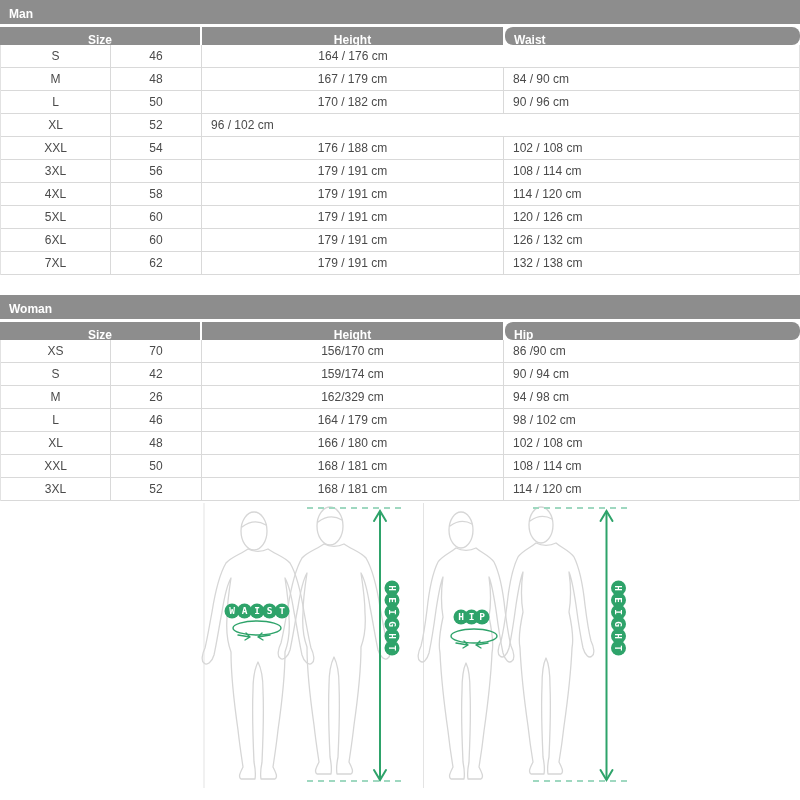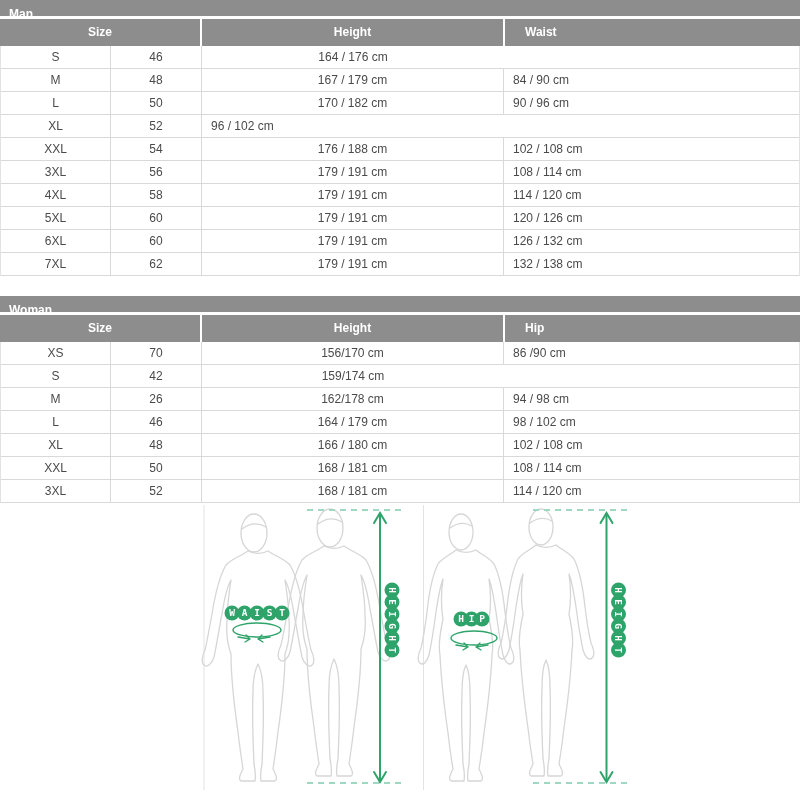--- a/index.html
+++ b/index.html
@@ -1,21 +1,21 @@
 <!DOCTYPE html>
 <html><head>
 <meta charset="utf-8">
 <style>
   html,body{margin:0;padding:0;background:#fff;}
   .page{width:800px;height:800px;position:relative;font-family:"Liberation Sans",sans-serif;overflow:hidden;background:#fff;}
-  .section-bar{height:16px;line-height:28px;background:#8d8d8d;color:#fff;font-size:12px;font-weight:bold;padding-left:9px;box-sizing:border-box;}
+  .section-bar{height:24px;line-height:28px;background:#8d8d8d;color:#fff;font-size:12px;font-weight:bold;padding-left:9px;box-sizing:border-box;}
   .thead{display:grid;grid-template-columns:200px 301px 295px;column-gap:2px;margin-top:3px;}
-  .thead .hcell{background:#8d8d8d;color:#fff;font-size:12px;font-weight:bold;height:27px;line-height:27px;box-sizing:border-box;}
+  .thead .hcell{background:#8d8d8d;color:#fff;font-size:12px;font-weight:bold;height:18px;line-height:27px;box-sizing:border-box;}
   .hcell.h-size,.hcell.h-height{text-align:center;}
-  .hcell.h-girth{text-align:left;padding-left:20px;}
+  .hcell.h-girth{text-align:left;padding-left:9px;border-radius:8px;}
   .tbody{border-left:1px solid #e2e2e2;border-right:1px solid #e2e2e2;box-sizing:border-box;}
   .trow{display:grid;grid-template-columns:110px 91px 302px 1fr;border-bottom:1px solid #d9d9d9;height:23px;line-height:22px;box-sizing:border-box;}
   .cell{font-size:12px;color:#4a4a4a;box-sizing:border-box;border-right:1px solid #d9d9d9;overflow:hidden;white-space:nowrap;}
   .cell:last-child{border-right:none;}
   .c-size,.c-num,.c-height{text-align:center;}
   .c-girth{text-align:left;padding-left:9px;}
   .woman-block{margin-top:20px;}
   .diagram{display:block;}
   .bubble-letter{fill:#fff;font-family:"DejaVu Sans Mono",monospace;font-weight:bold;font-size:9.5px;}
   .fig{fill:none;stroke:#d6d6d6;stroke-width:1.3;stroke-linejoin:round;stroke-linecap:round;}
@@ -109,25 +109,26 @@
         <div class="trow">
           <div class="cell c-size">XS</div>
           <div class="cell c-num">70</div>
           <div class="cell c-height">156/170 cm</div>
           <div class="cell c-girth">86 /90 cm</div>
         </div>
         <div class="trow">
           <div class="cell c-size">S</div>
           <div class="cell c-num">42</div>
           <div class="cell c-height">159/174 cm</div>
+          <div class="cell c-girth">90 / 94 cm</div>
         </div>
         <div class="trow">
           <div class="cell c-size">M</div>
           <div class="cell c-num">26</div>
-          <div class="cell c-height">162/178 cm</div>
+          <div class="cell c-height">162/329 cm</div>
           <div class="cell c-girth">94 / 98 cm</div>
         </div>
         <div class="trow">
           <div class="cell c-size">L</div>
           <div class="cell c-num">46</div>
           <div class="cell c-height">164 / 179 cm</div>
           <div class="cell c-girth">98 / 102 cm</div>
         </div>
         <div class="trow">
           <div class="cell c-size">XL</div>

